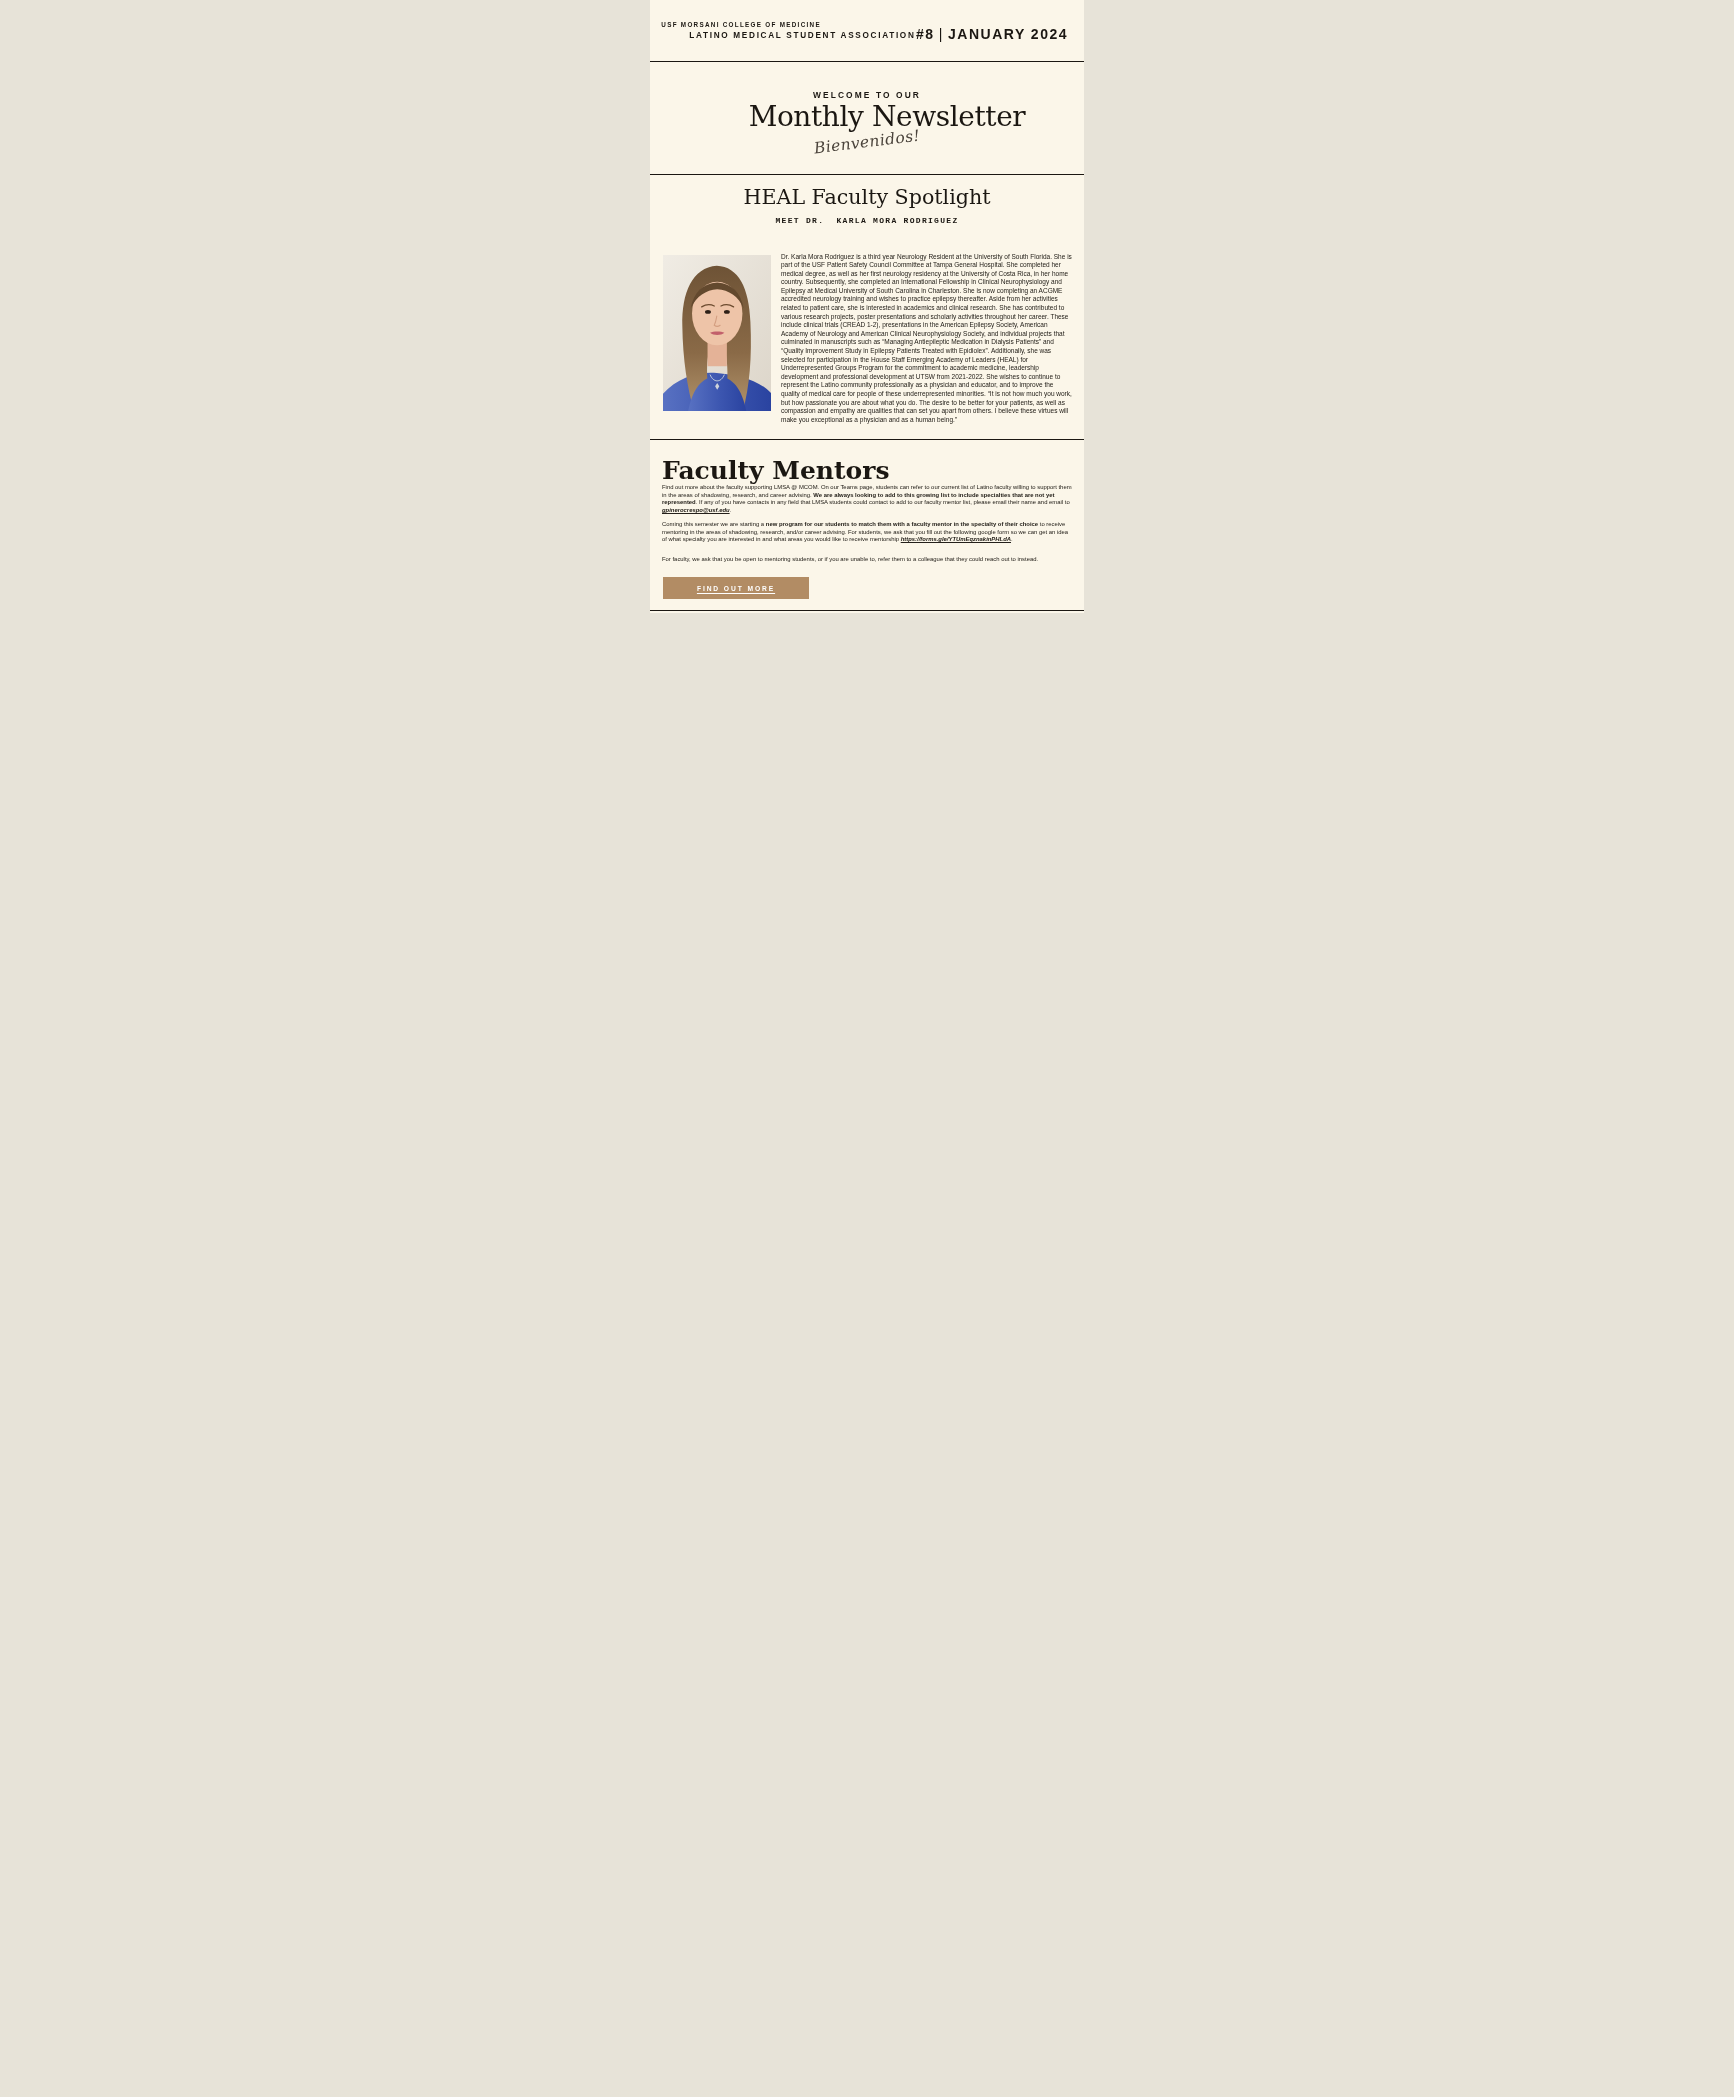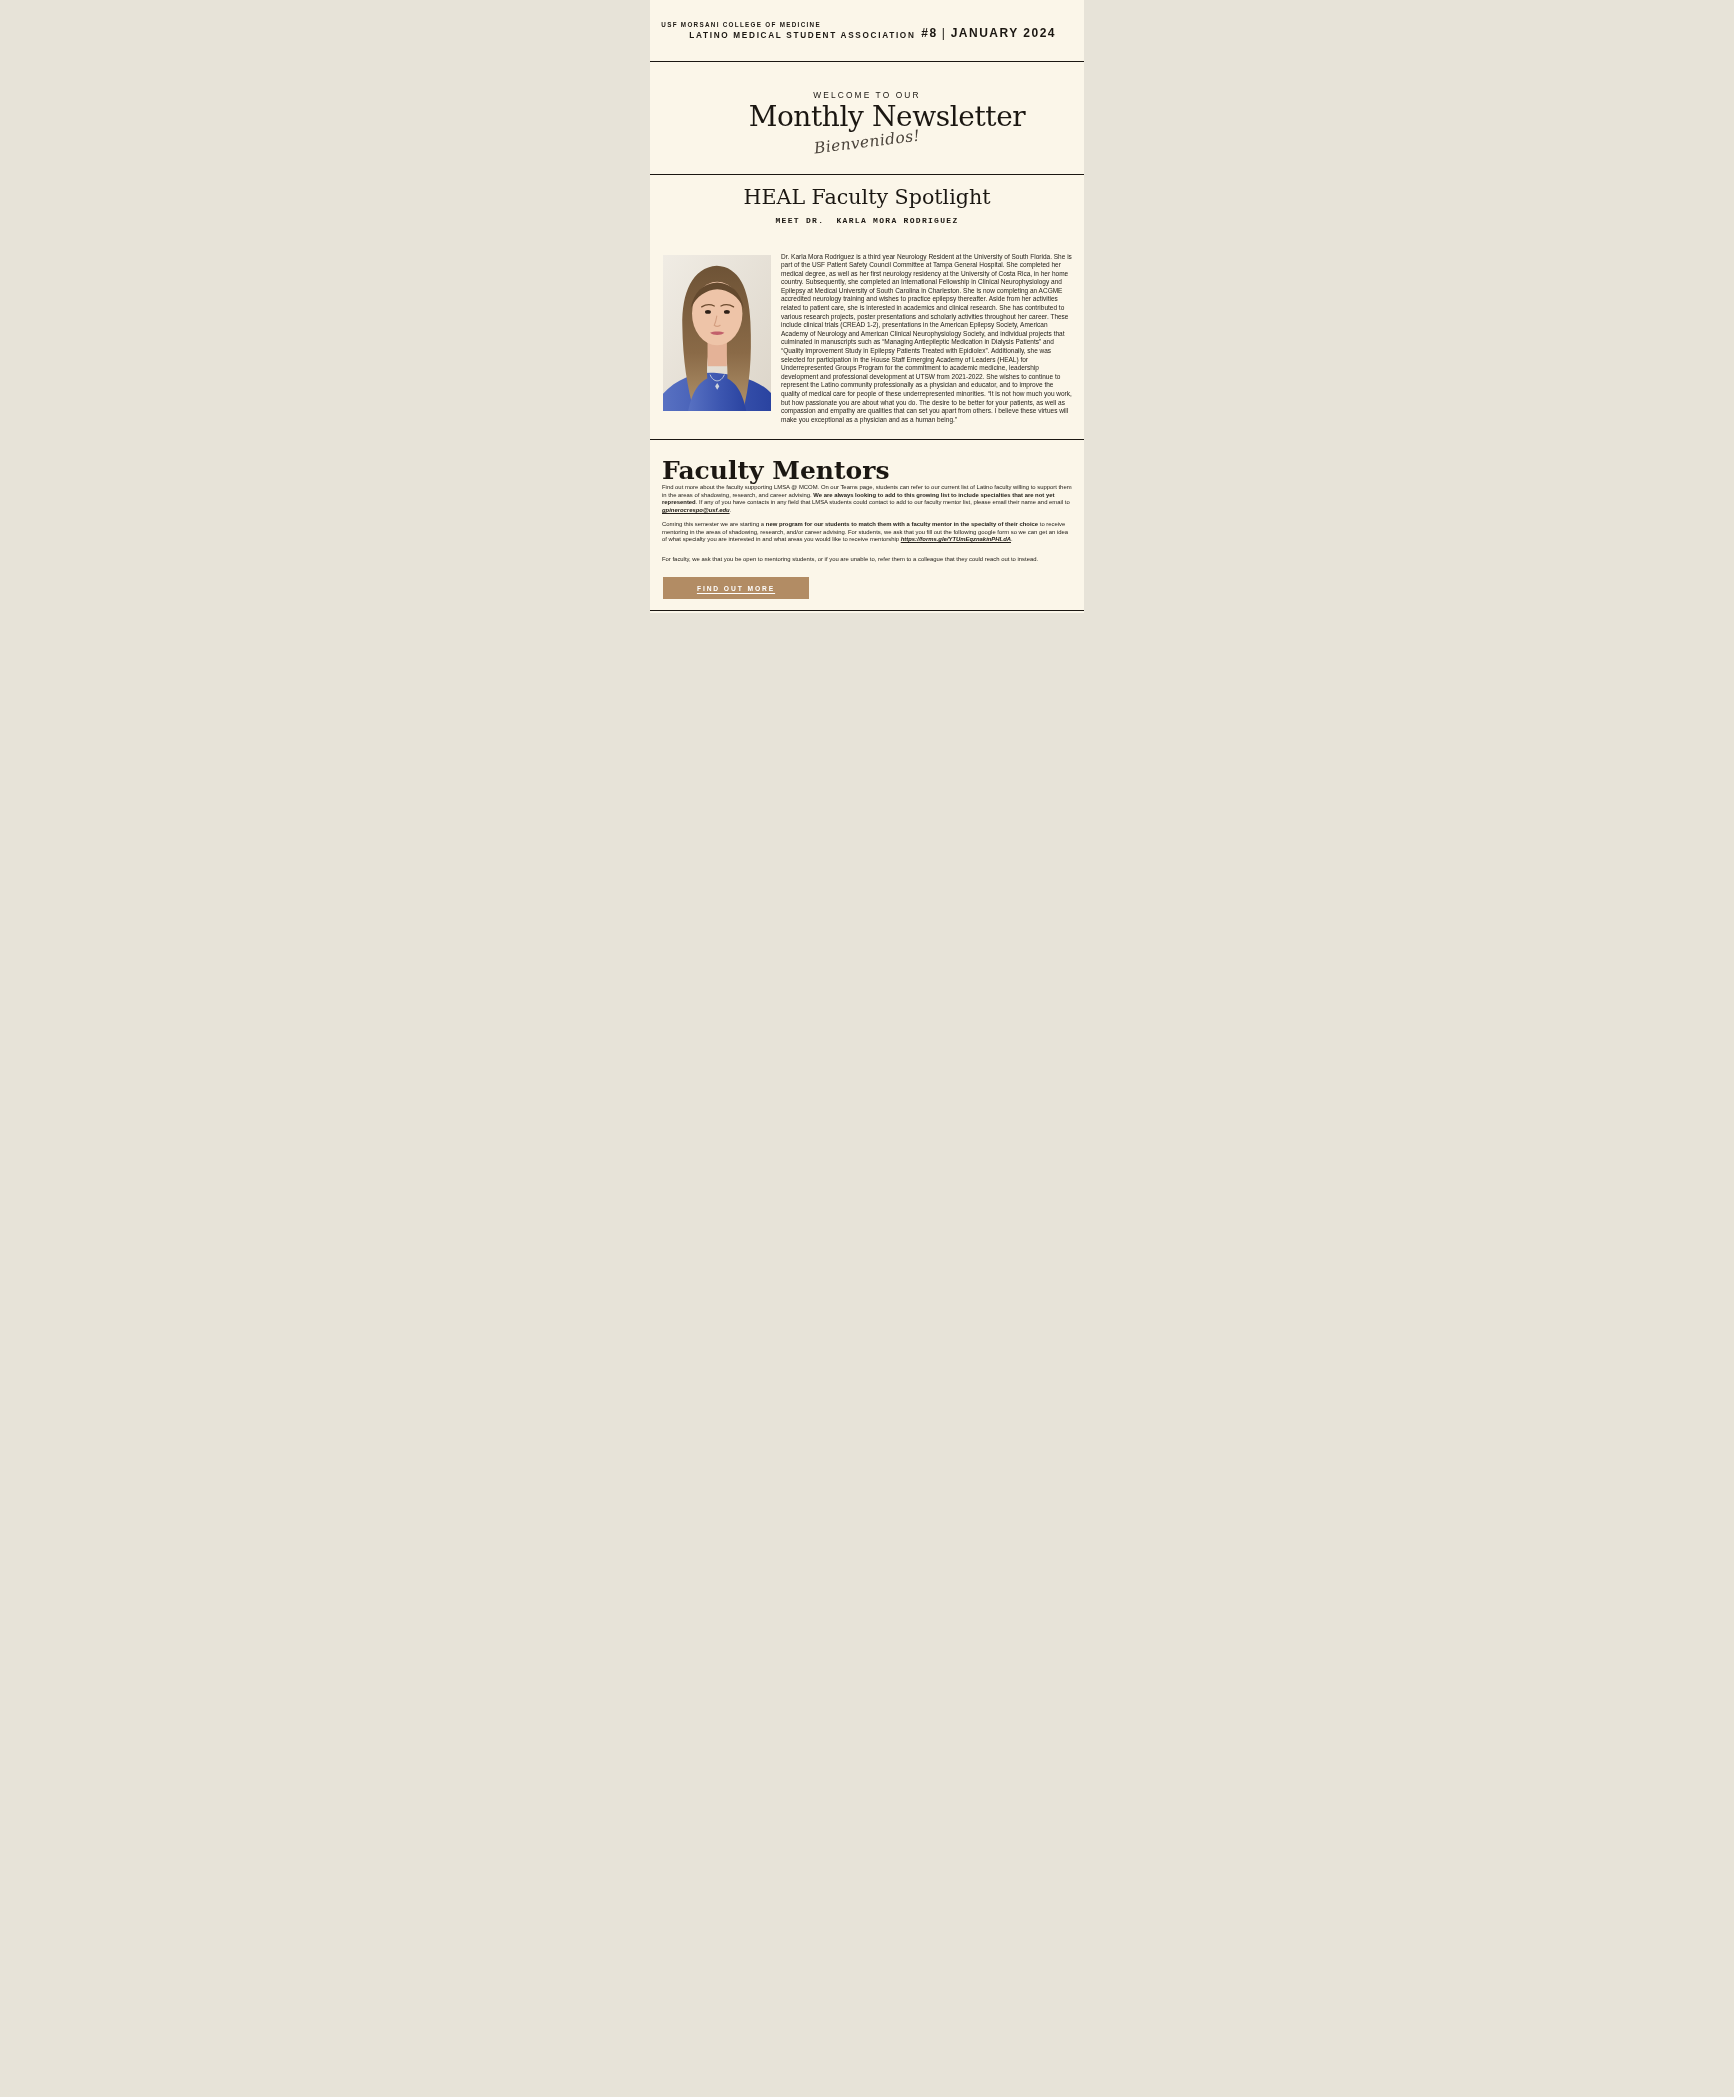--- a/index.html
+++ b/index.html
@@ -14,28 +14,28 @@
     overflow:hidden;
   }
   .divider{
     position:absolute;left:0;right:0;height:0.6px;background:#1b1712;
   }
   
   .brand{position:absolute;left:11.3px;top:20.6px;}
   .brand-l1{font-size:6.3px;font-weight:700;letter-spacing:1.3px;}
   .brand-l2{font-size:8.2px;font-weight:700;letter-spacing:1.7px;margin-top:3.4px;padding-left:28px;}
   .issue{
-    position:absolute;right:28px;top:26px;
-    font-size:12px;font-weight:700;letter-spacing:1.5px;
+    position:absolute;right:16px;top:26px;
+    font-size:14px;font-weight:700;letter-spacing:1.5px;
   }
   .issue .sep{padding:0 4.2px;font-weight:400;}
   
   .kicker{
     position:absolute;left:0;right:0;top:90px;text-align:center;
-    font-size:8.4px;font-weight:400;letter-spacing:2.1px;
+    font-size:8.4px;font-weight:700;letter-spacing:2.1px;
   }
   .news-title{
     position:absolute;left:0;right:0;top:102px;text-align:center;
     font-family:"DejaVu Serif",serif;font-weight:500;
     font-size:28px;line-height:1.05;letter-spacing:-0.4px;padding-left:40px;
   }
   .script{
     position:absolute;left:0;right:0;top:133px;text-align:center;
     font-family:"DejaVu Serif",serif;font-style:italic;
     font-size:15.5px;color:#4a433b;transform:rotate(-7deg);

